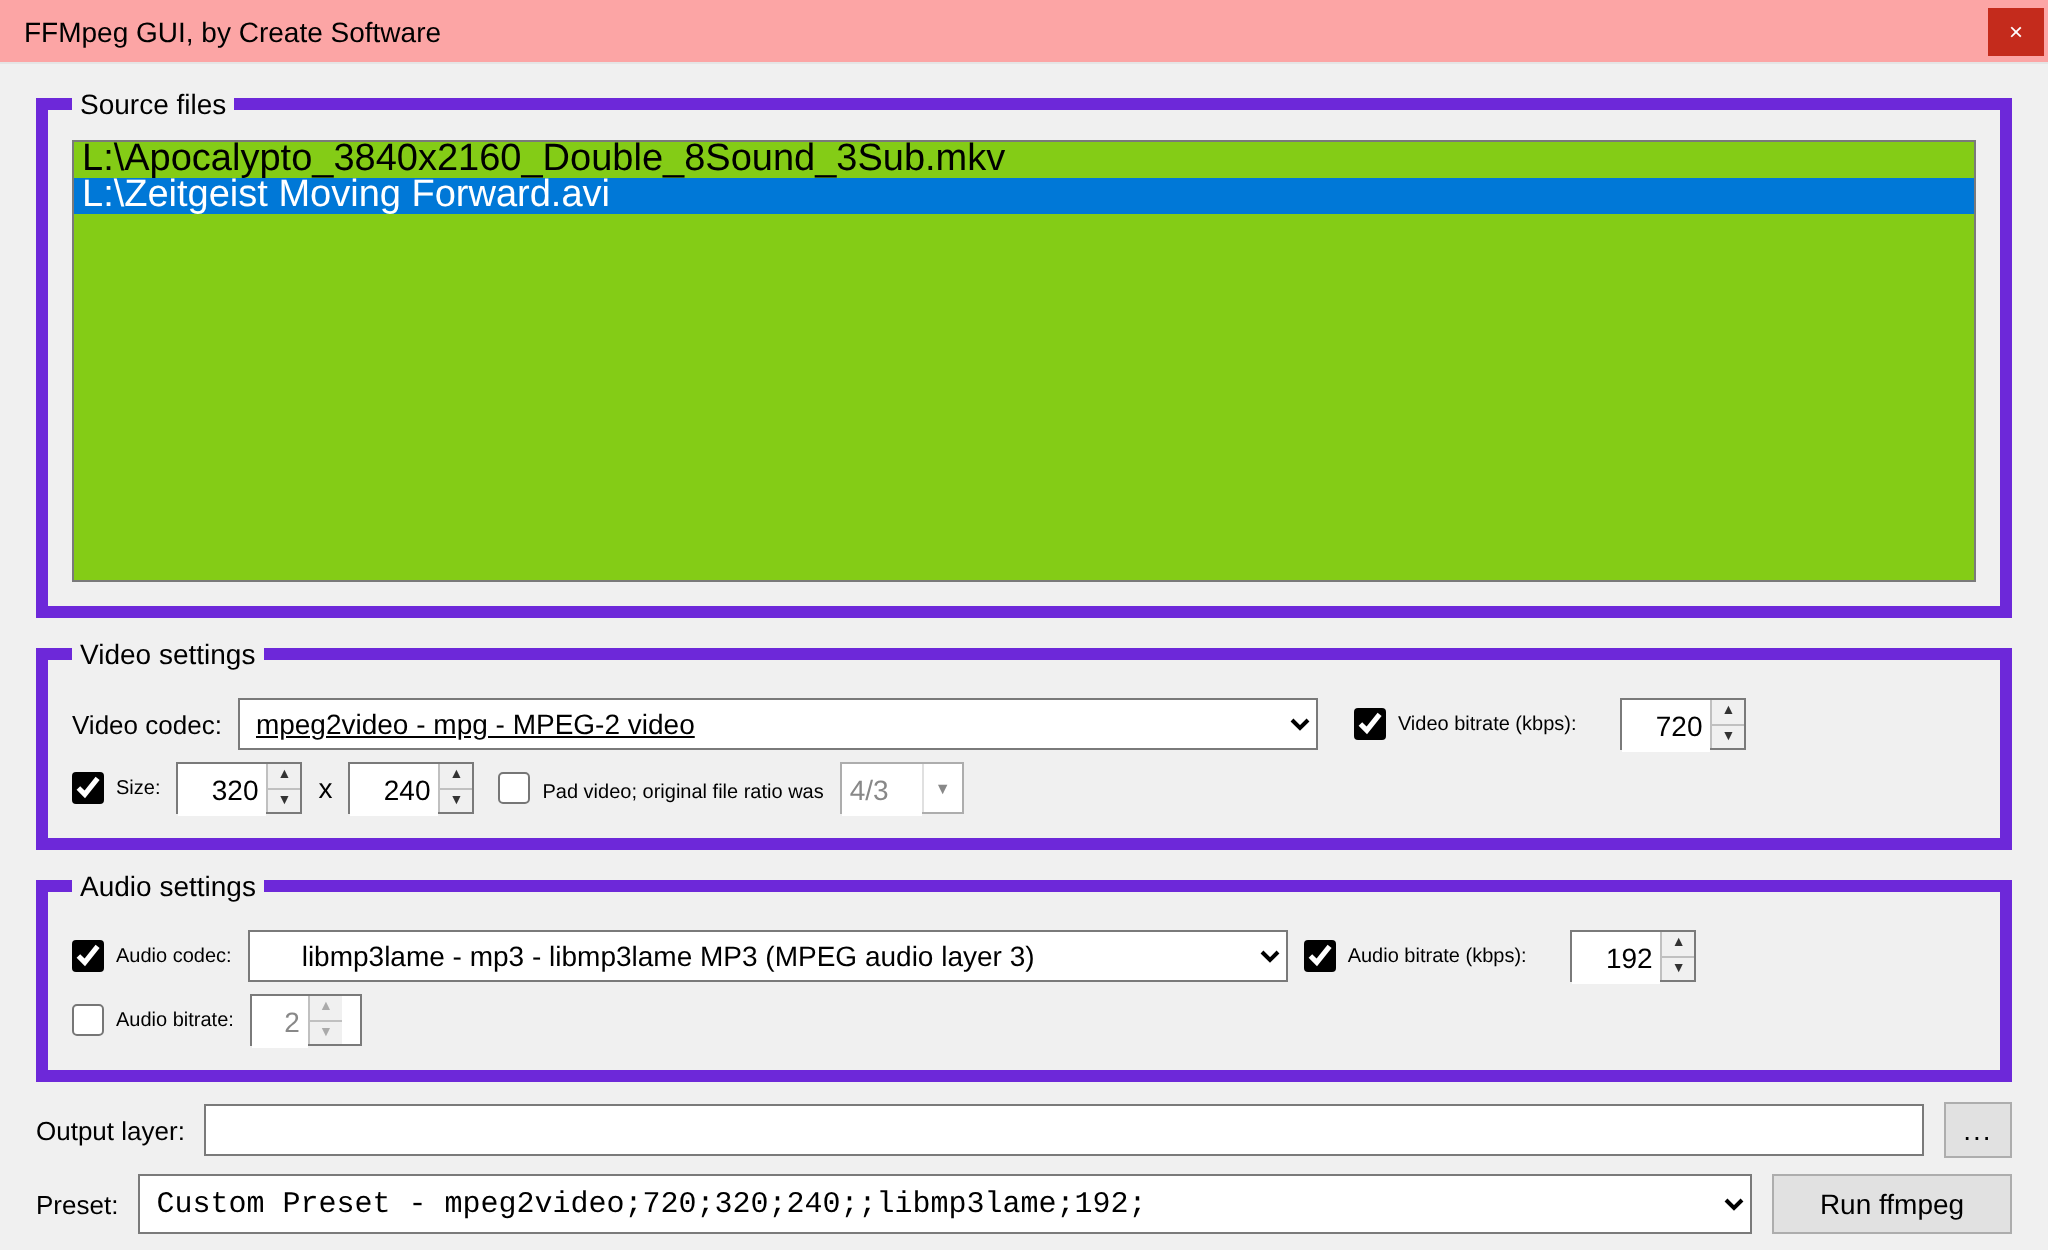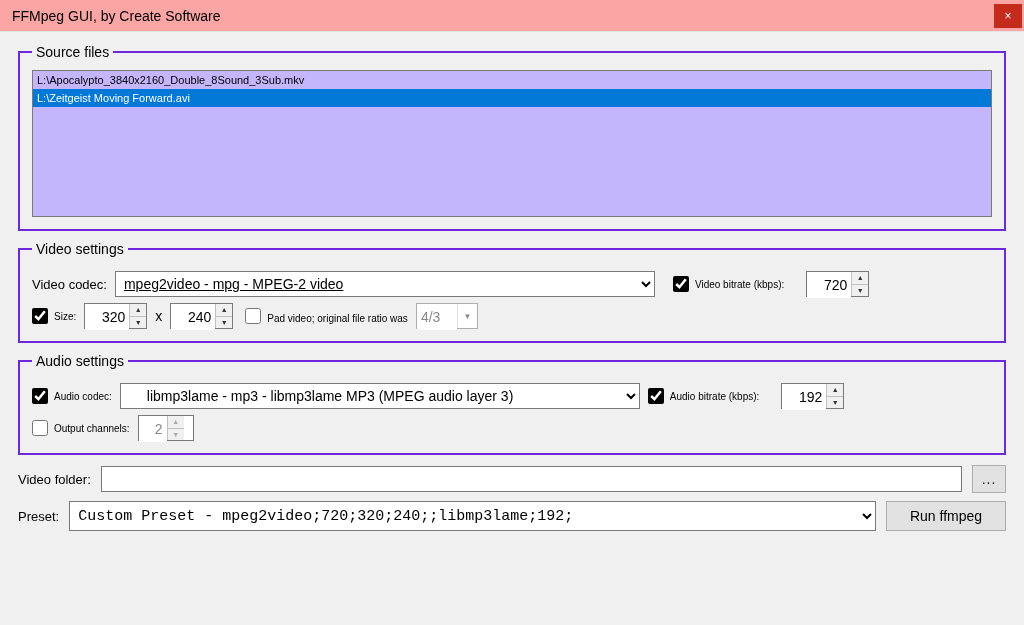--- a/index.html
+++ b/index.html
@@ -27,38 +27,38 @@
     width: 28px; height: 24px;
     background: #c42b1c;
     color: #fff;
     display: flex; align-items: center; justify-content: center;
     font-size: 12px;
     margin-right: 2px;
     cursor: pointer;
   }
   .body-area { padding: 12px 18px 12px 18px; }
   fieldset {
-    border: 2px solid #6d28d9;
+    border: 6px solid #6d28d9;
     border-radius: 0;
     margin: 0 0 10px 0;
     padding: 10px 12px 12px 12px;
     position: relative;
   }
   legend {
     font-size: 14px;
     padding: 0 4px;
     color: #000;
   }
   .file-list {
     border: 1px solid #7a7a7a;
-    background: #c4b5fd;
-    height: 147px;
+    background: #84cc16;
+    height: 221px;
     overflow: auto;
     font-family: "Segoe UI", Tahoma, sans-serif;
-    font-size: 11px;
+    font-size: 19px;
   }
   .file-item { padding: 0 4px; line-height: 18px; white-space: nowrap; }
   .file-item.selected { background: #0078d7; color: #fff; }
   .row { display: flex; align-items: center; gap: 8px; margin-top: 6px; flex-wrap: nowrap; }
   .row:first-of-type { margin-top: 4px; }
   label.inline { font-size: 13px; }
   select, input[type="text"] {
     border: 1px solid #7a7a7a;
     background: #fff;
     font-family: inherit;
@@ -224,34 +224,34 @@
         <span class="spin-btns">
           <div>▲</div>
           <div>▼</div>
         </span>
       </span>
     </div>
 
     <div class="row">
       <span class="chk">
         <input type="checkbox" id="achan" style="">
-        <label for="achan">Output channels:</label>
+        <label for="achan">Audio bitrate:</label>
       </span>
       <span class="spinner-wrap disabled" style="width:56px;">
         <input type="text" disabled="" style="width: 28px;" value="2">
         <span class="spin-btns">
           <div style="color:#aaa;">▲</div>
           <div style="color:#aaa;">▼</div>
         </span>
       </span>
     </div>
   </fieldset>
 
   <div class="bottom-row">
-    <label class="inline">Video folder:</label>
+    <label class="inline">Output layer:</label>
     <input type="text" class="output-input" value="" style="">
     <button class="btn ellipsis-btn">...</button>
   </div>
 
   <div class="bottom-row">
     <label class="inline">Preset:</label>
     <select class="preset-select">
       <option>Custom Preset - mpeg2video;720;320;240;;libmp3lame;192;</option>
     </select>
     <button class="btn" style="min-width:120px; height:30px;">Run ffmpeg</button>

